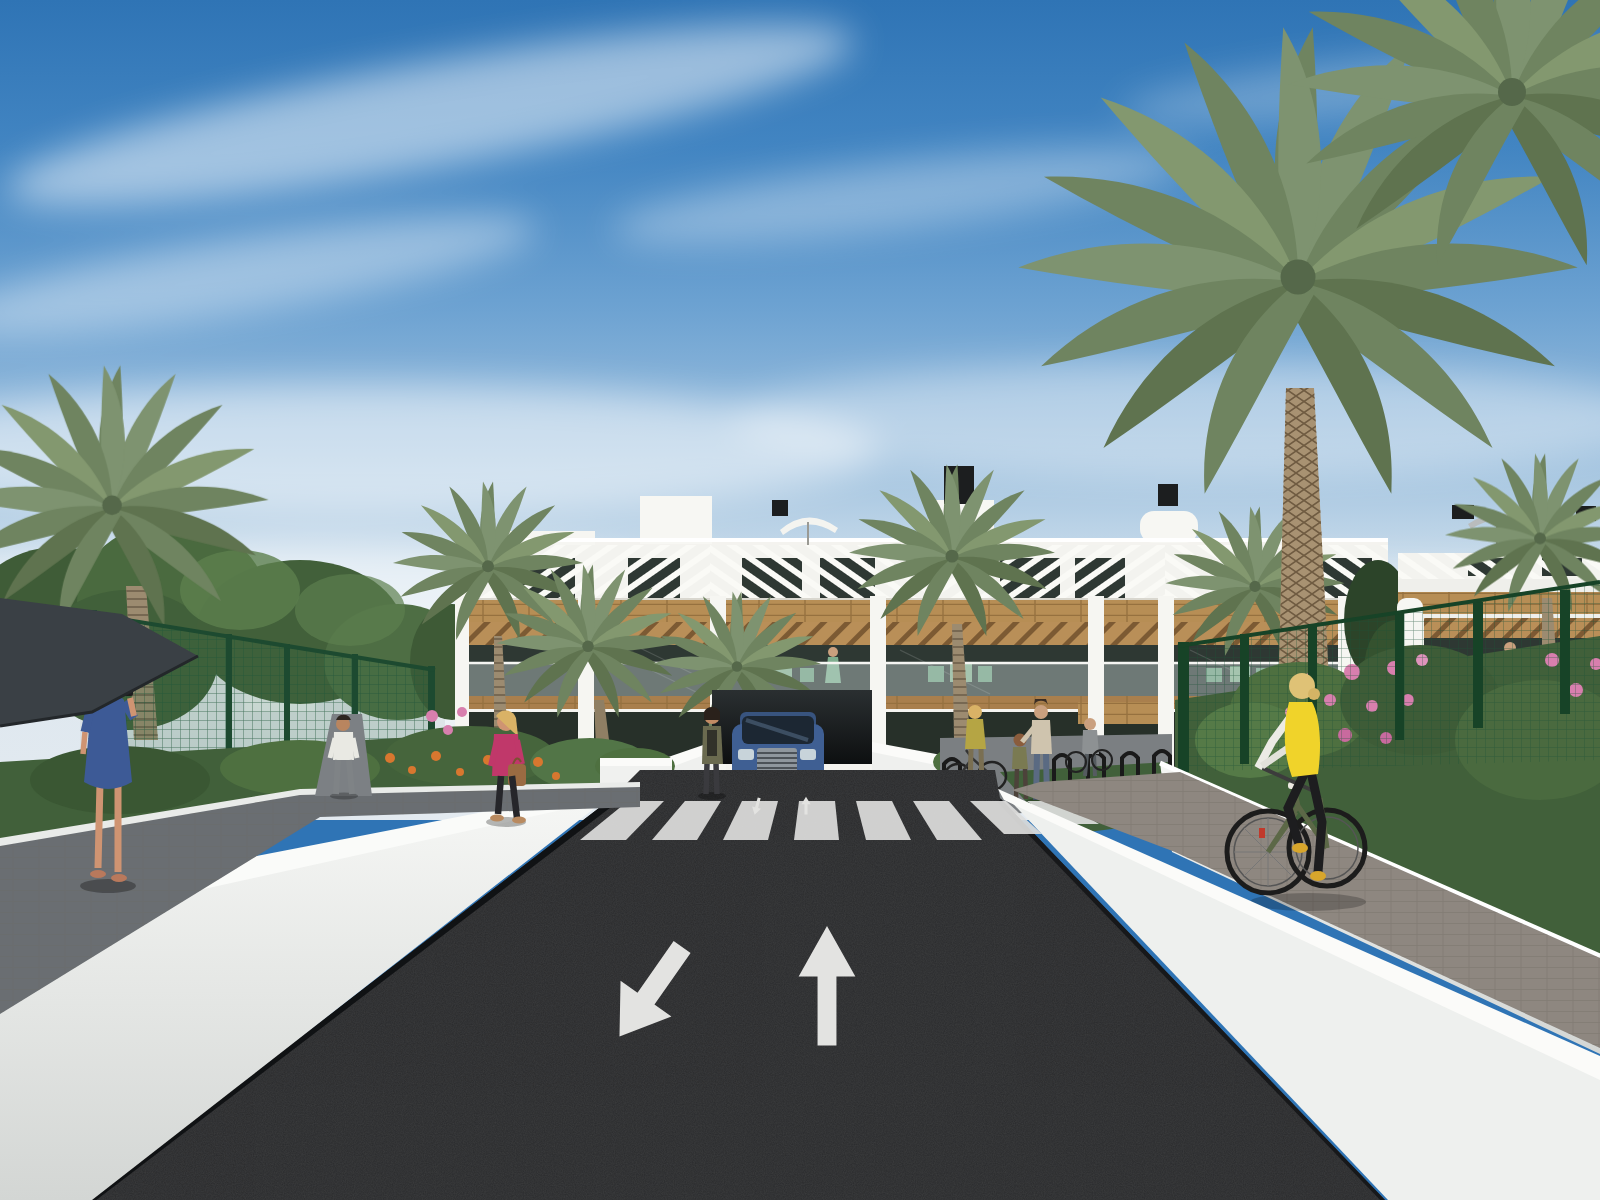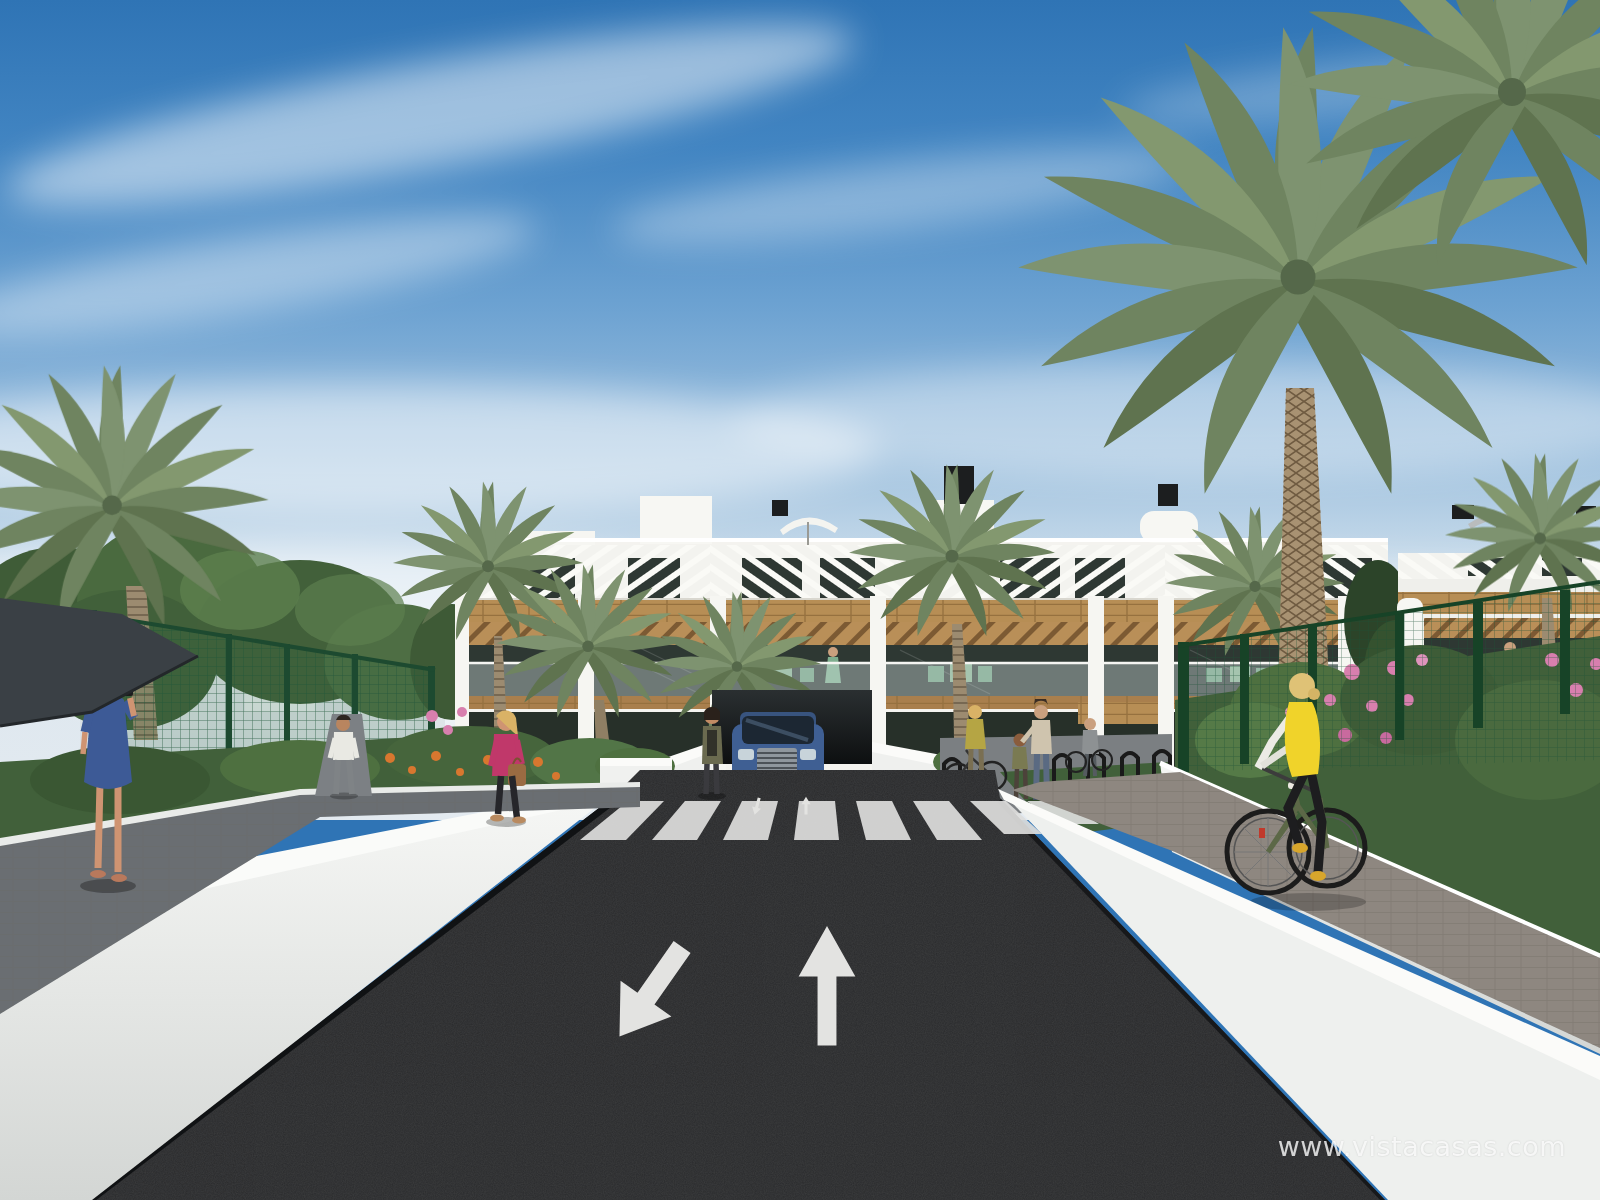--- a/index.html
+++ b/index.html
@@ -618,14 +618,13 @@
       <path d="M1310,712 L1294,744 L1262,766" stroke="#e2e1da" stroke-width="7" fill="none"></path>
       <path d="M1289,702 C1282,728 1284,756 1292,777 L1318,774 C1322,746 1320,716 1312,702 Z" fill="#f0d32a"></path>
       <circle cx="1302" cy="686" r="13" fill="#dfc276"></circle>
       <circle cx="1314" cy="694" r="6" fill="#d4b465"></circle>
     </g>
     <polygon points="1002,792 1600,1065 1600,1200 1388,1200" fill="#eef0ee"></polygon>
     <polygon points="998,789 1600,1056 1600,1080 1004,800" fill="#fbfbf9"></polygon>
   </g>
 </svg>
 
-<div id="watermark">www.vistacasas.com</div>
 </div>
 
 </body></html>

